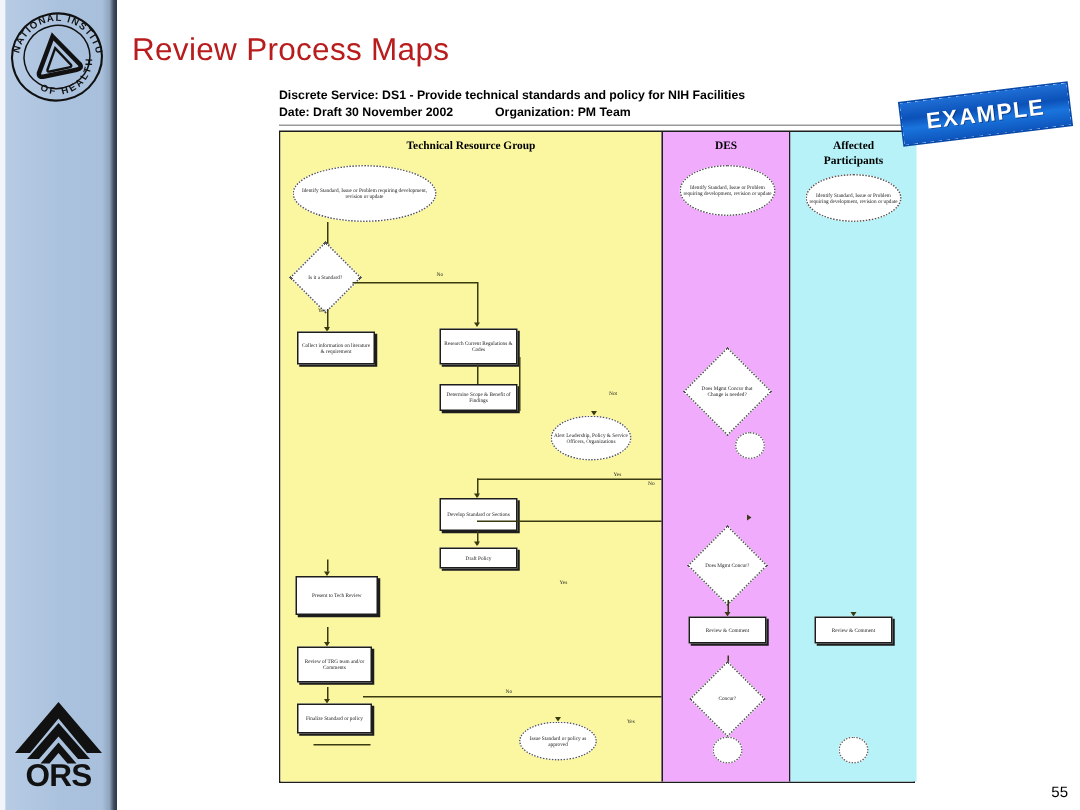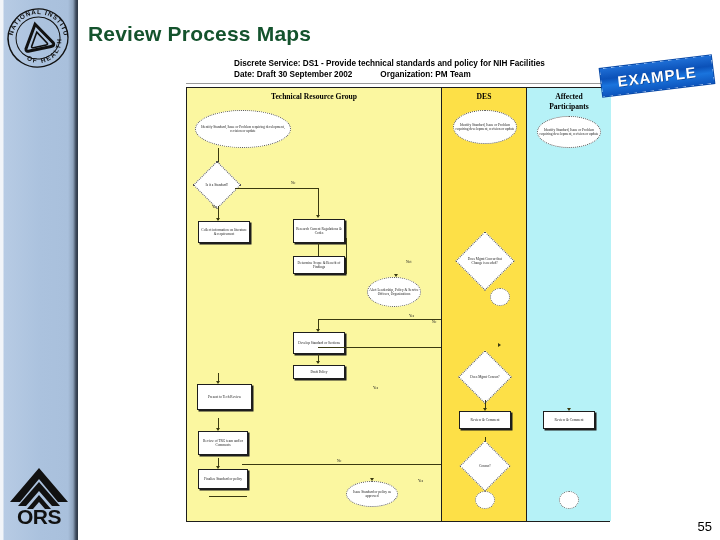--- a/index.html
+++ b/index.html
@@ -10,33 +10,33 @@
   
   #sidebar{
     position:absolute;left:0;top:0;width:78px;height:540px;
     background:linear-gradient(to right,#f2f5f9 0px,#f2f5f9 3px,#b7cbe4 4px,#abc2de 40px,#a9c0dc 68px,#8fa4bd 73px,#3d4a5c 76px,#2d3744 78px);
   }
   #nih-logo{position:absolute;left:4px;top:4px;width:68px;height:68px;}
   #ors-logo{position:absolute;left:6px;top:462px;width:66px;height:66px;}
   
   #page-title{
     position:absolute;left:88px;top:22px;
-    font-size:21px;font-weight:bold;color:#14532d;letter-spacing:.2px;white-space:nowrap;
+    font-size:21px;font-weight:normal;color:#b91c1c;letter-spacing:.2px;white-space:nowrap;
   }
   
   #slide-body{position:absolute;left:186px;top:58px;width:424px;height:464px;}
-  #chart-header{position:absolute;left:0;top:0;width:424px;height:26px;margin-left:48px;}
+  #chart-header{position:absolute;left:0;top:0;width:424px;height:26px;}
   .hdr-line{font-size:8.2px;font-weight:bold;color:#000;white-space:nowrap;line-height:11px;}
   .hdr-line .sp{display:inline-block;width:28px;}
   #hdr-rule{position:absolute;left:0;top:25px;width:424px;height:1px;background:#9a9a9a;}
   
   #lanes{position:absolute;left:0;top:29px;width:424px;height:435px;border:1px solid #1d1d1d;box-sizing:border-box;}
   .lane{position:absolute;top:0;height:100%;box-sizing:border-box;font-family:Liberation Serif, serif;}
   #lane-trg{left:0;width:254px;background:#fbf7a0;}
-  #lane-des{left:254px;width:86px;background:#fde047;border-left:1px solid #1d1d1d;border-right:1px solid #1d1d1d;}
+  #lane-des{left:254px;width:86px;background:#f0abfc;border-left:1px solid #1d1d1d;border-right:1px solid #1d1d1d;}
   #lane-aff{left:340px;width:84px;background:#b6f2f7;}
   .lane-title{
     position:absolute;top:4px;left:0;width:100%;text-align:center;
     font-size:7.6px;font-weight:bold;color:#000;line-height:10px;
   }
   
   .node{position:absolute;box-sizing:border-box;display:flex;align-items:center;justify-content:center;text-align:center;}
   .node .t{font-size:3.5px;line-height:4.4px;color:#222;padding:1px;word-wrap:break-word;}
   .oval{background:#fff;border:1px dotted #555;border-radius:50%;}
   .box{background:#fff;border:1px solid #1d1d1d;box-shadow:1.5px 1.5px 0 #1d1d1d;}
@@ -55,21 +55,21 @@
     position:absolute;left:601px;top:62px;width:112px;height:28px;
     background:linear-gradient(180deg,#1f6fd6 0%,#0b51b8 38%,#1a74dd 62%,#0d55bd 100%);
     transform:rotate(-7deg);
     display:flex;align-items:center;justify-content:center;
     box-shadow:0 0 0 1px #0a4aa8;
   }
   #example-banner span{
     font-size:15px;font-weight:bold;color:#ffffff;letter-spacing:1px;
     text-shadow:.5px .5px 0 #06347c;
   }
-  #page-number{position:absolute;right:8px;bottom:6px;font-size:13px;color:#000;}
+  #page-number{position:absolute;right:8px;bottom:6px;font-size:10px;color:#000;}
 </style>
 </head>
 <body>
 
 <div id="sidebar">
 
   <svg id="nih-logo" viewBox="0 0 68 68">
     <defs>
       <path id="arcTop" d="M 8 36 A 26 26 0 0 1 60 36" fill="none"></path>
       <path id="arcBot" d="M 11 36 A 23 23 0 0 0 57 36" fill="none"></path>
@@ -97,21 +97,21 @@
   </svg>
 </div>
 
 <div id="page-title">Review Process Maps</div>
 
 <div id="slide-body">
 
   <div id="chart-header">
     <div class="hdr-line">Discrete Service: DS1 - Provide technical standards and policy for NIH Facilities</div>
     <div class="hdr-line">
-      <span>Date: Draft 30 September 2002</span><span class="sp"></span><span>Organization:  PM Team</span>
+      <span>Date: Draft 30 November 2002</span><span class="sp"></span><span>Organization:  PM Team</span>
     </div>
   </div>
   <div id="hdr-rule"></div>
 
   <div id="lanes">
 
     <div class="lane" id="lane-trg">
       <div class="lane-title">Technical Resource Group</div>
 
       <div class="node oval" style="left:8px;top:22px;width:96px;height:38px;">

